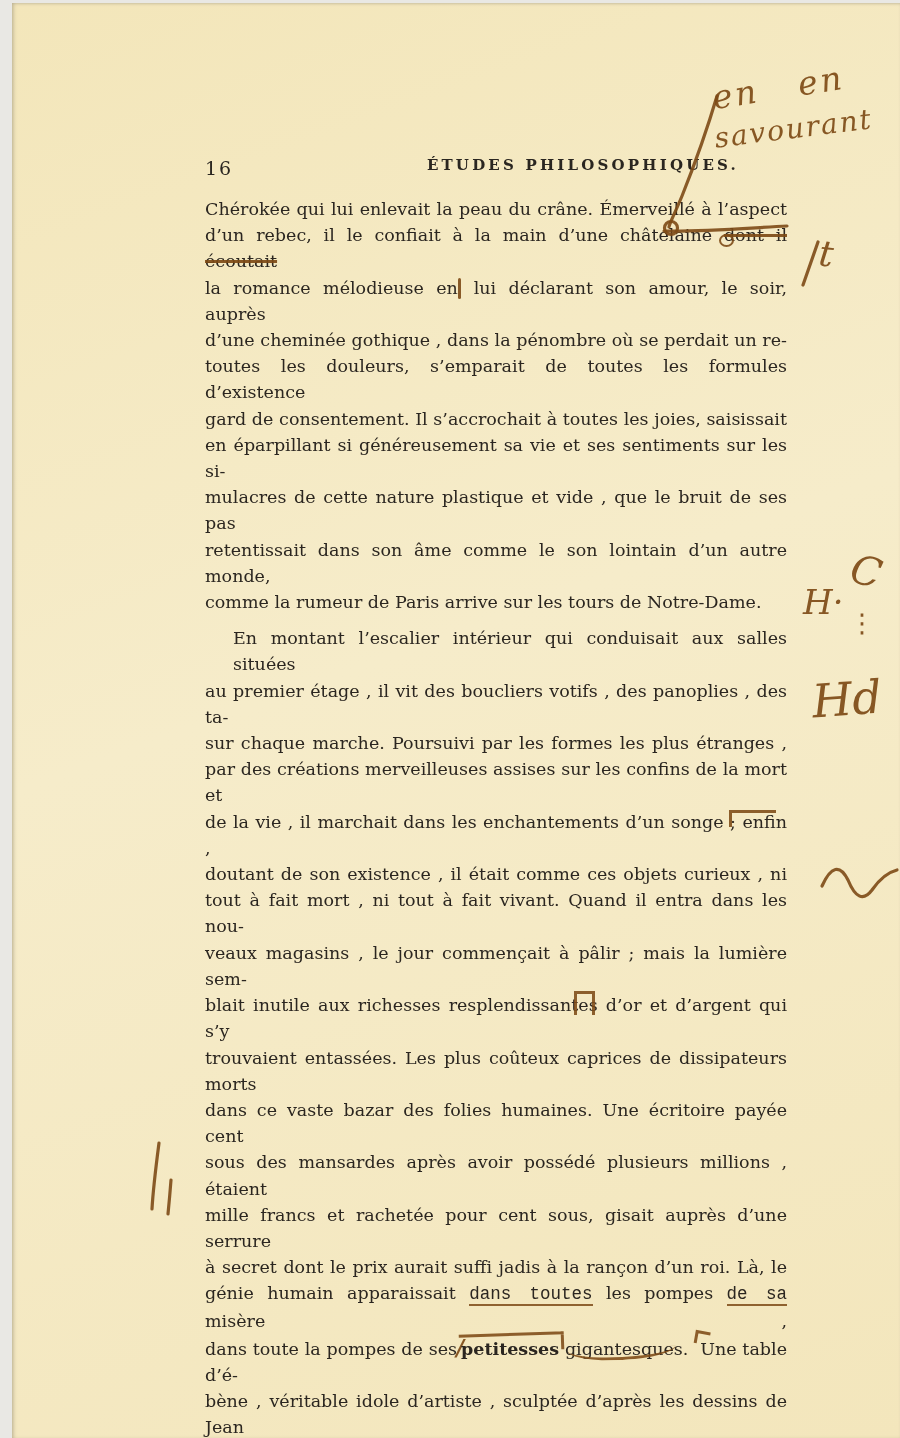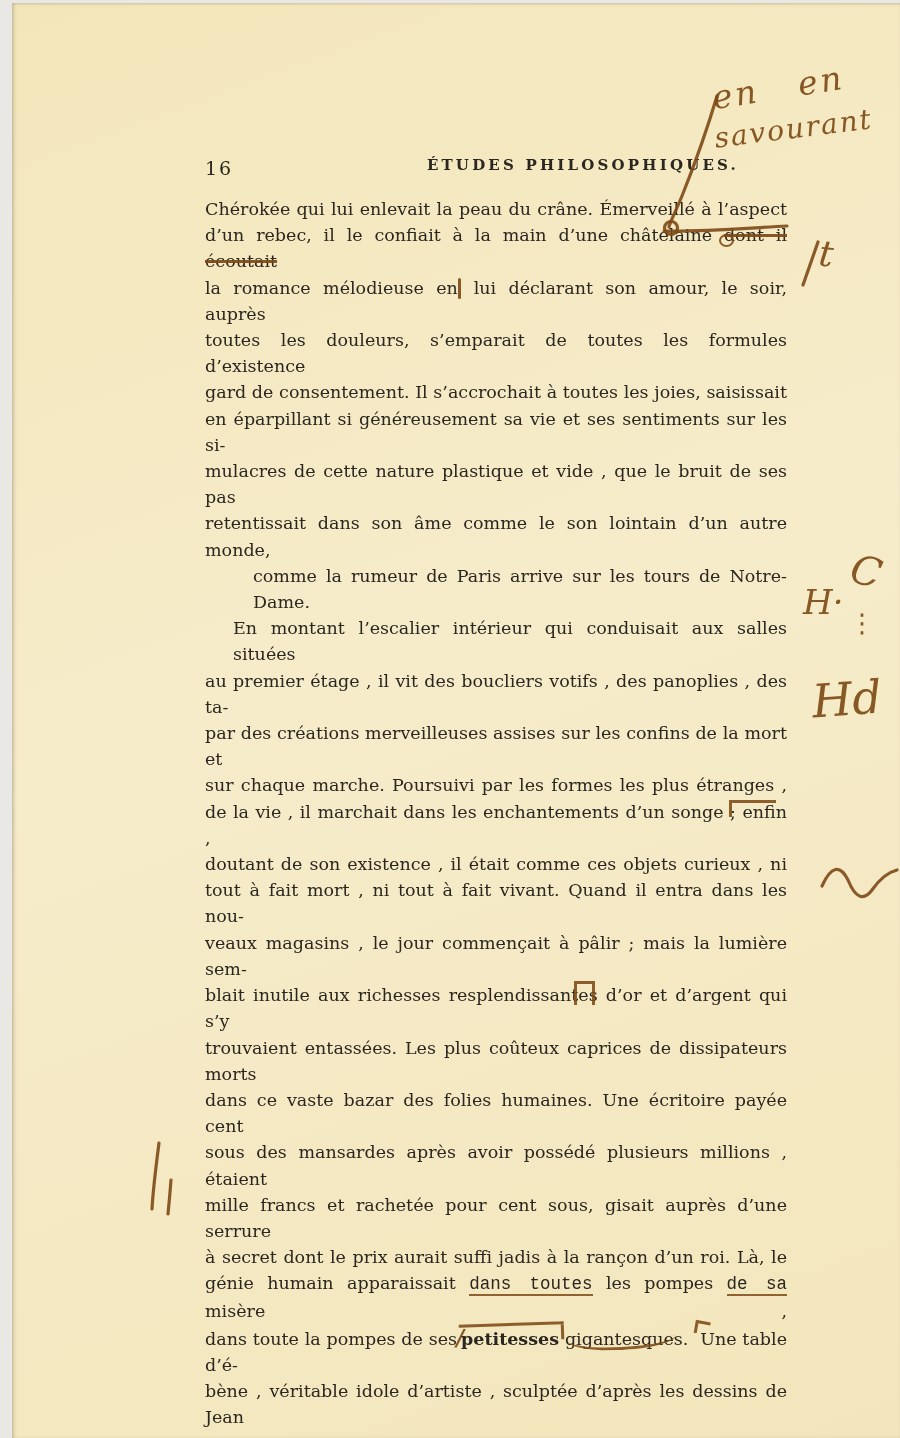--- a/index.html
+++ b/index.html
@@ -24,22 +24,22 @@
   .running-title{
     width:100%;text-align:right;box-sizing:border-box;padding-right:48px;
     font-size:15px;font-weight:700;letter-spacing:3.2px;color:#2a2620;
   }
   .text-block{
     position:absolute;left:193px;top:193px;width:582px;
     font-size:17.5px;line-height:26.2px;color:#2b2620;
     text-rendering:optimizeLegibility;
   }
   .line{text-align:justify;text-align-last:justify;white-space:normal;}
-  .line.end{text-align-last:left;margin-left:48px;}
-  .line.indent{padding-left:28px;box-sizing:border-box;}
+  .line.end{text-align-last:left;}
+  .line.indent{padding-left:28px;box-sizing:border-box;margin-top:10px;}
 
   
   .strike{
     position:relative;
     text-decoration:line-through;
     text-decoration-color:rgba(125,74,22,.92);
     text-decoration-thickness:2.5px;
   }
   .strike::before{
     content:"";position:absolute;left:-5px;top:9px;width:11px;height:9px;
@@ -105,30 +105,31 @@
 
 <div class="page">
   <div class="header">
     <span class="folio">16</span>
     <div class="running-title">ÉTUDES PHILOSOPHIQUES.</div>
   </div>
   <div class="text-block">
       <div class="line"><span>Chérokée qui lui enlevait la peau du crâne. Émerveillé à l’aspect</span></div>
       <div class="line"><span>d’un rebec, il le confiait à la main d’une châtelaine </span><span class="strike">dont il écoutait</span></div>
       <div class="line"><span>la romance mélodieuse en</span><span class="bar"></span><span> lui déclarant son amour, le soir, auprès</span></div>
+      <div class="line"><span>d’une cheminée gothique , dans la pénombre où se perdait un re-</span></div>
       <div class="line"><span>toutes les douleurs, s’emparait de toutes les formules d’existence</span></div>
       <div class="line"><span>gard de consentement. Il s’accrochait à toutes les joies, saisissait</span></div>
       <div class="line"><span>en éparpillant si généreusement sa vie et ses sentiments sur les si-</span></div>
       <div class="line"><span>mulacres de cette nature plastique et vide , que le bruit de ses pas</span></div>
       <div class="line"><span>retentissait dans son âme comme le son lointain d’un autre monde,</span></div>
       <div class="line end"><span>comme la rumeur de Paris arrive sur les tours de Notre-Dame.</span></div>
       <div class="line indent"><span>En montant l’escalier intérieur qui conduisait aux salles situées</span></div>
       <div class="line"><span>au premier étage , il vit des boucliers votifs , des panoplies , des ta-</span></div>
+      <div class="line"><span>sur chaque marche. Poursuivi par les formes les plus étranges ,</span></div>
       <div class="line"><span>par des créations merveilleuses assises sur les confins de la mort et</span></div>
-      <div class="line"><span>sur chaque marche. Poursuivi par les formes les plus étranges ,</span></div>
       <div class="line"><span>de la vie , il marchait dans les enchantements d’un songe ; </span><span class="gamma">enfin ,</span></div>
       <div class="line"><span>doutant de son existence , il était comme ces objets curieux , ni</span></div>
       <div class="line"><span>tout à fait mort , ni tout à fait vivant. Quand il entra dans les nou-</span></div>
       <div class="line"><span>veaux magasins , le jour commençait à pâlir ; mais la lumière sem-</span></div>
       <div class="line"><span>blait inutile aux richesses resplendissant</span><span class="pi-over">es</span><span> d’or et d’argent qui s’y</span></div>
       <div class="line"><span>trouvaient entassées. Les plus coûteux caprices de dissipateurs morts</span></div>
       <div class="line"><span>dans ce vaste bazar des folies humaines. Une écritoire payée cent</span></div>
       <div class="line"><span>sous des mansardes après avoir possédé plusieurs millions , étaient</span></div>
       <div class="line"><span>mille francs et rachetée pour cent sous, gisait auprès d’une serrure</span></div>
       <div class="line"><span>à secret dont le prix aurait suffi jadis à la rançon d’un roi. Là, le</span></div>

